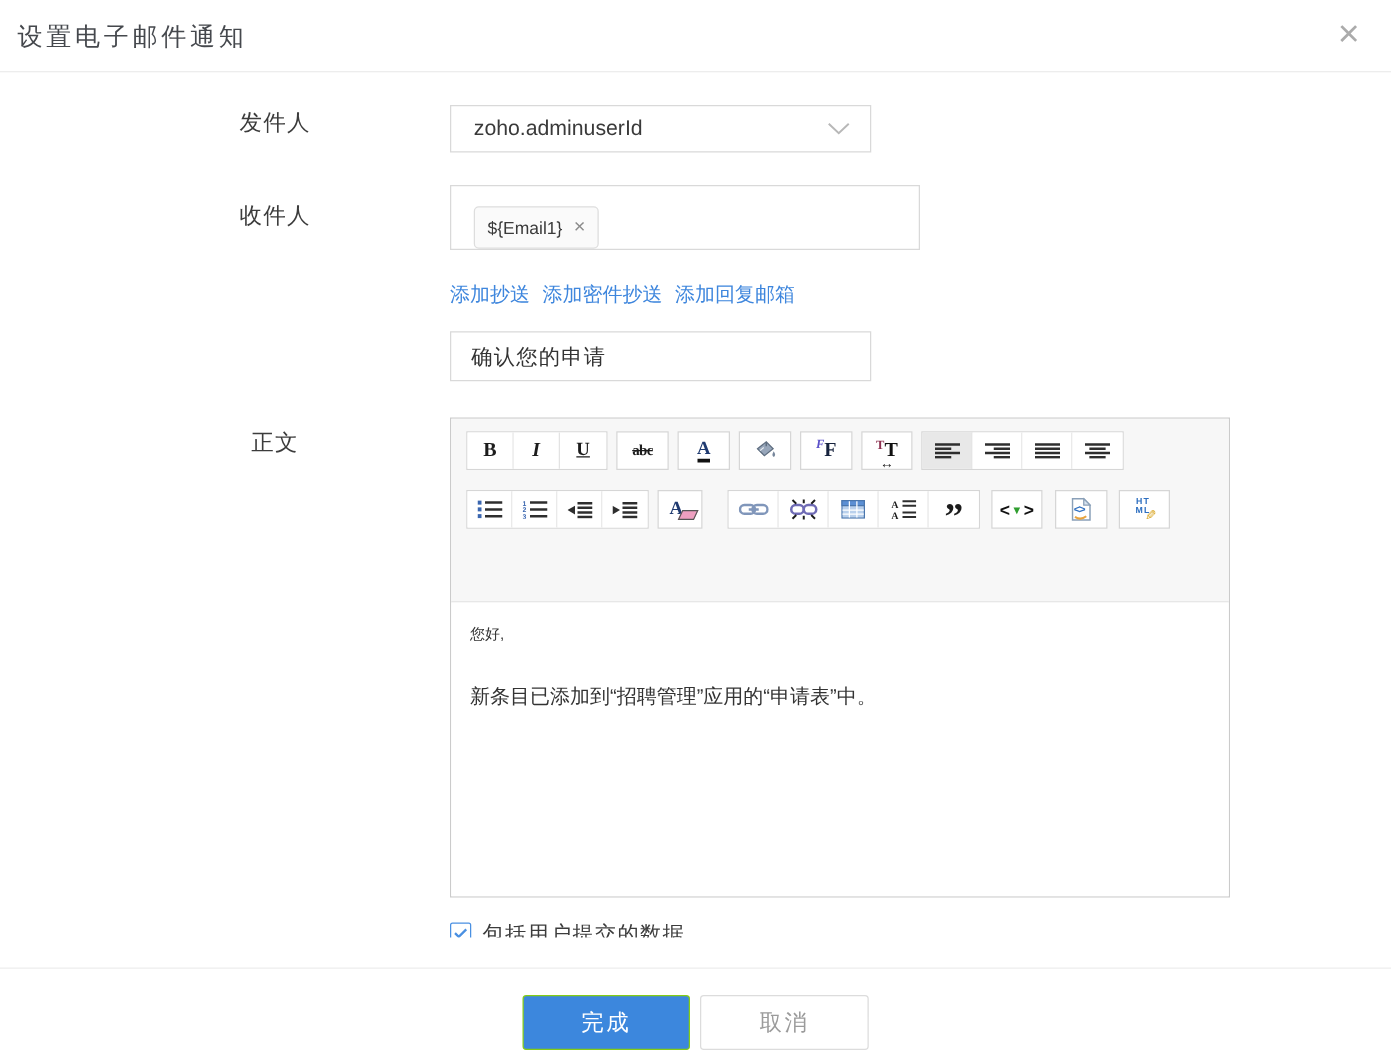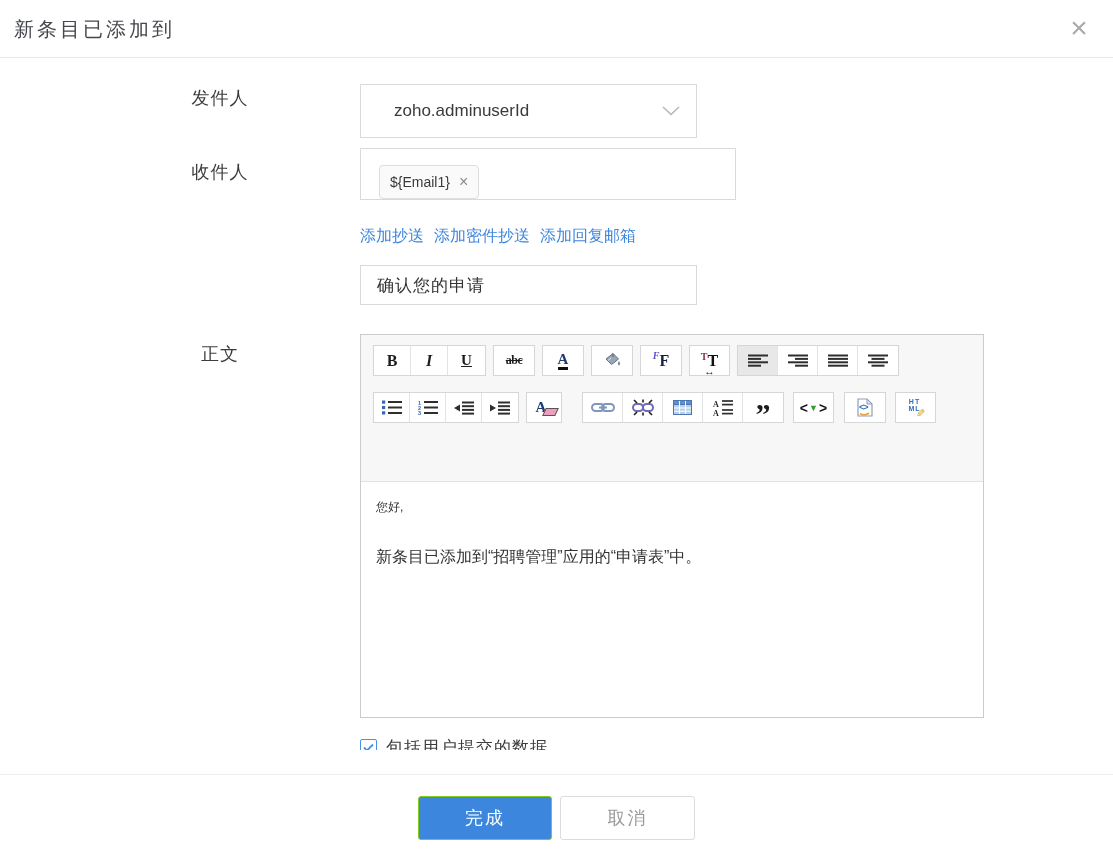--- a/index.html
+++ b/index.html
@@ -14,21 +14,21 @@
                font-size:30px; font-weight:300; color:#ababab; cursor:pointer; }
 
   
   .content { position:absolute; top:58px; left:0; width:1113px; height:692px; overflow:hidden; background:#fff; }
   .fld-label { position:absolute; left:120px; width:200px; text-align:center; font-size:18px; letter-spacing:1px; color:#3c3c3c; }
 
   .select-box { position:absolute; left:360px; width:337px; background:#fff; border:1px solid #d9d9d9; display:flex; align-items:center; cursor:pointer; }
   .select-box .sel-text { padding-left:18px; font-size:17px; color:#3a3a3a; flex:1; }
   .select-box .chev { margin-right:16px; }
 
-  .sender-select { top:26px; height:54px;padding-left:15px; }
+  .sender-select { top:26px; height:38px; }
 
   .recipient-box { position:absolute; left:360px; top:90px; width:376px; height:52px; border:1px solid #d9d9d9; background:#fff; display:flex; align-items:flex-end; padding-left:18px; }
   .tag { display:flex; align-items:center; height:34px; padding:0 10px; border:1px solid #ddd; border-radius:4px; background:#fafafa; }
   .tag .tag-text { font-size:14px; color:#3a3a3a; }
   .tag .tag-x { margin-left:9px; font-size:16px; color:#8b8b8b; cursor:pointer; line-height:1; }
 
   .links-row { position:absolute; left:360px; top:168px; display:flex; }
   .links-row a { font-size:16px; color:#3e86dd; text-decoration:none; margin-right:10px; cursor:pointer; }
 
   .subject-input { position:absolute; left:360px; top:207px; width:337px; height:40px; border:1px solid #d9d9d9; background:#fff;
@@ -76,38 +76,38 @@
   .insert-select { position:absolute; left:8px; top:107px; width:339px; height:28px; background:#fff; border:1px solid #c9c9c9;
                    display:flex; align-items:center; cursor:pointer; }
   .insert-select .ph { flex:1; padding-left:10px; font-size:16px; color:#9b9b9b; }
   .insert-select .chev { margin-right:12px; }
 
   .ed-body { position:relative; height:235px; background:#fff; padding:17px 15px; cursor:text; }
   .ed-line1 { font-size:12px; color:#333; }
   .ed-line2 { font-size:16px; color:#333; margin-top:31px; }
 
   
-  .check-row { position:absolute; left:360px; top:680px; display:flex; align-items:center; }
+  .check-row { position:absolute; left:360px; top:680px; display:flex; align-items:flex-start; }
   .checkbox { width:17px; height:17px; border:1px solid #4a90e2; border-radius:2px; background:#fff; display:flex; align-items:center; justify-content:center; cursor:pointer; }
   .check-label { margin-left:9px; font-size:17px; letter-spacing:1px; color:#3c3c3c; line-height:19px; }
 
   
   .footer-divider { position:absolute; top:774px; left:0; right:0; height:1px; background:#ededed; }
   .btn { position:absolute; top:796px; height:44px; display:flex; align-items:center; justify-content:center;
          font-size:18px; letter-spacing:2px; cursor:pointer; border-radius:3px; }
   .btn-done { left:418px; width:134px; background:#3c87dd; color:#fff; border:1px solid #84cc16; }
   .btn-cancel { left:560px; width:135px; background:#fff; color:#9b9b9b; border:1px solid #dcdcdc; }
 </style>
 </head>
 <body>
 
 <div class="dialog">
 
   <div class="header">
-    <div class="title">新条目已添加到</div>
+    <div class="title">设置电子邮件通知</div>
     <div class="close-btn">×</div>
   </div>
 
   <div class="content">
 
     <div class="fld-label" style="top:28px;">发件人</div>
     <div class="select-box sender-select">
       <span class="sel-text">zoho.adminuserId</span>
       <svg class="chev" width="18" height="10" viewBox="0 0 18 10">
           <polyline points="1,1 9,8.5 17,1" fill="none" stroke="#b8b8b8" stroke-width="1.6"></polyline>

